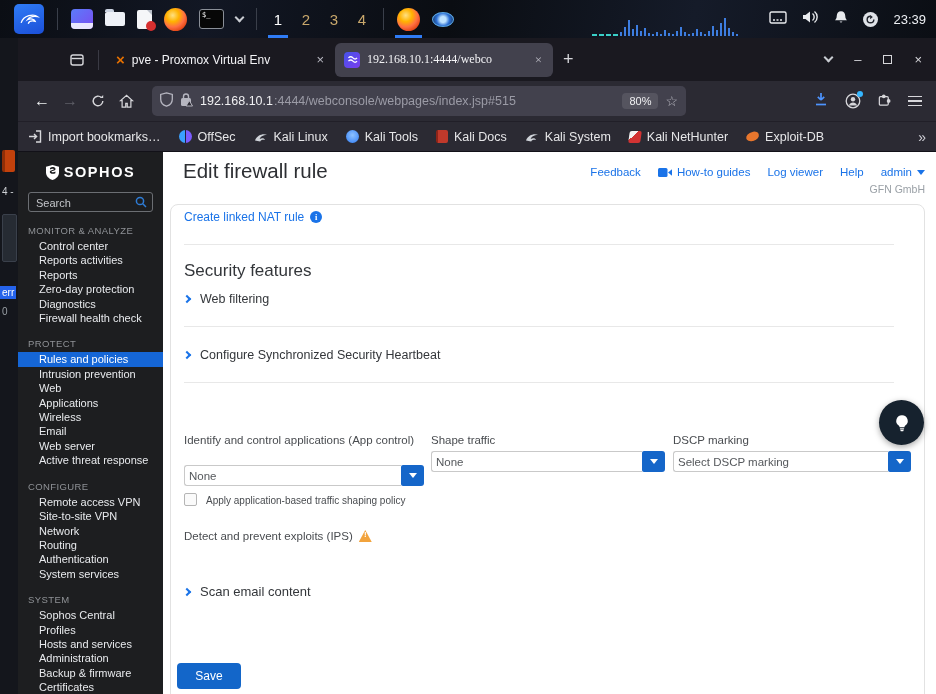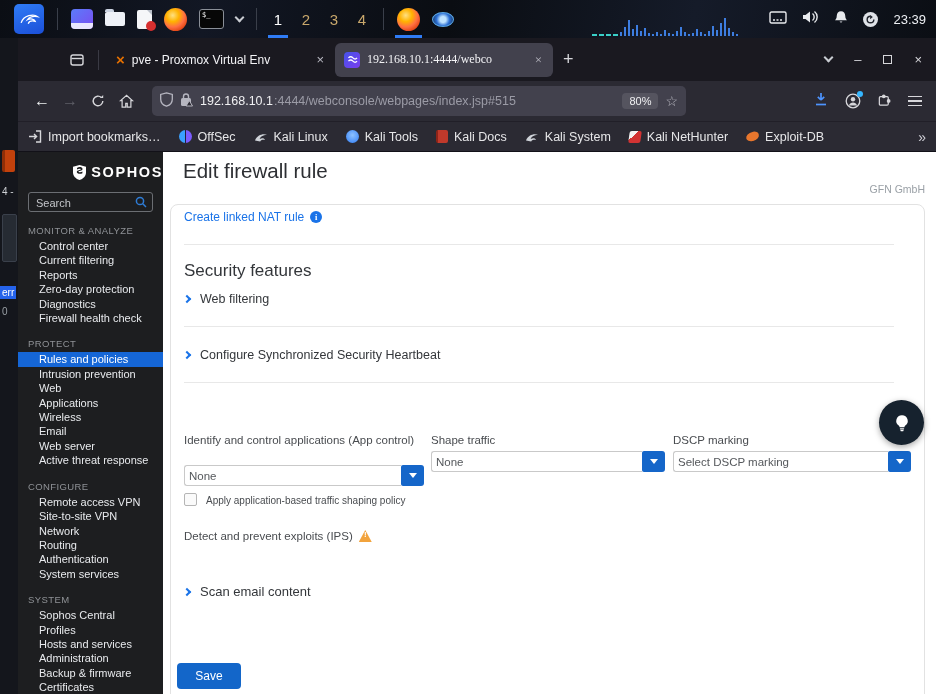--- a/index.html
+++ b/index.html
@@ -88,21 +88,21 @@
   .bm-offsec{width:13px;height:13px;border-radius:50%;background:linear-gradient(90deg,#3aa0ff 48%,#241f3f 48% 52%,#7b5cff 52%);}
   .bm-blue{width:13px;height:13px;border-radius:50%;background:radial-gradient(circle at 50% 40%,#8ec2ff,#2f7cf6);}
   .bm-red{width:12px;height:13px;border-radius:2px;background:#c0392b;border-left:2px solid #8e2418;}
   .bm-nh{width:12px;height:12px;background:linear-gradient(135deg,#f2f2f2 0 38%,#d23333 38%);border-radius:2px;transform:skewX(-8deg);}
   .bm-edb{width:13px;height:9px;background:#e8762d;border-radius:60% 40% 55% 45%;transform:rotate(-12deg);}
   .bm-chev{margin-left:auto;color:#cfcfd6;font-size:14px;}
 
   
   .viewport{flex:1;display:flex;min-height:0;}
   .sidebar{width:145px;background:#1d1e20;flex:none;padding-top:4px;overflow:hidden;}
-  .brand{display:flex;align-items:center;justify-content:flex-end;gap:5px;margin-top:5px;height:22px;}
+  .brand{display:flex;align-items:center;justify-content:center;gap:5px;margin-top:5px;height:22px;}
   .brand-text{color:#fff;font-weight:bold;font-size:14.5px;letter-spacing:1.6px;}
   .side-search{position:relative;margin:9px 10px 0;height:20px;border:1px solid #6b6e73;border-radius:3px;}
   .side-search input{width:100%;height:100%;background:transparent;border:none;outline:none;
     color:#ddd;font-size:11px;padding:0 20px 0 7px;font-family:"Liberation Sans",sans-serif;}
   .side-search input::placeholder{color:#c3c5c9;}
   .side-search svg{position:absolute;right:5px;top:3px;}
   .nav-title{margin:13px 0 3px 10px;font-size:9.5px;color:#8f9296;letter-spacing:.4px;}
   .nav-item{font-size:11px;color:#e8eaed;padding-left:21px;line-height:14.4px;white-space:nowrap;}
   .nav-item.active{background:#1566d6;color:#fff;}
 
@@ -420,21 +420,21 @@
         <div class="side-search">
           <input placeholder="Search" style="">
           <svg width="12" height="12" viewBox="0 0 12 12">
               <circle cx="5" cy="5" r="3.6" fill="none" stroke="#2e7cd6" stroke-width="1.5"></circle>
               <line x1="7.8" y1="7.8" x2="11" y2="11" stroke="#2e7cd6" stroke-width="1.5"></line>
             </svg>
         </div>
 
         <div class="nav-title">MONITOR &amp; ANALYZE</div>
         <div class="nav-item">Control center</div>
-        <div class="nav-item">Current filtering</div>
+        <div class="nav-item">Reports activities</div>
         <div class="nav-item">Reports</div>
         <div class="nav-item">Zero-day protection</div>
         <div class="nav-item">Diagnostics</div>
         <div class="nav-item">Firewall health check</div>
 
         <div class="nav-title">PROTECT</div>
         <div class="nav-item active">Rules and policies</div>
         <div class="nav-item">Intrusion prevention</div>
         <div class="nav-item">Web</div>
         <div class="nav-item">Applications</div>
@@ -455,20 +455,36 @@
         <div class="nav-item">Sophos Central</div>
         <div class="nav-item">Profiles</div>
         <div class="nav-item">Hosts and services</div>
         <div class="nav-item">Administration</div>
         <div class="nav-item">Backup &amp; firmware</div>
         <div class="nav-item">Certificates</div>
       </div>
 
       <div class="main">
         <div class="page-title">Edit firewall rule</div>
+        <div class="hdr-links">
+          <span class="hdr-link">Feedback</span>
+          <span class="hdr-link">
+            <svg width="14" height="9" viewBox="0 0 14 9">
+                <rect width="9.5" height="9" rx="1.5" fill="#1a73e8"></rect>
+                <path d="M10 4.5L14 1.3v6.4z" fill="#1a73e8"></path>
+              </svg>
+            <span>How-to guides</span>
+          </span>
+          <span class="hdr-link">Log viewer</span>
+          <span class="hdr-link">Help</span>
+          <span class="hdr-link">
+            <span>admin</span>
+            <span class="caret-down"></span>
+          </span>
+        </div>
         <div class="hdr-org">GFN GmbH</div>
 
         <div class="card">
           <div class="nat-link">
             <span>Create linked NAT rule</span>
             <span class="info-ico">i</span>
           </div>
           <div class="divider" style="top:39px"></div>
 
           <div class="sec-h" style="top:56px">Security features</div>

